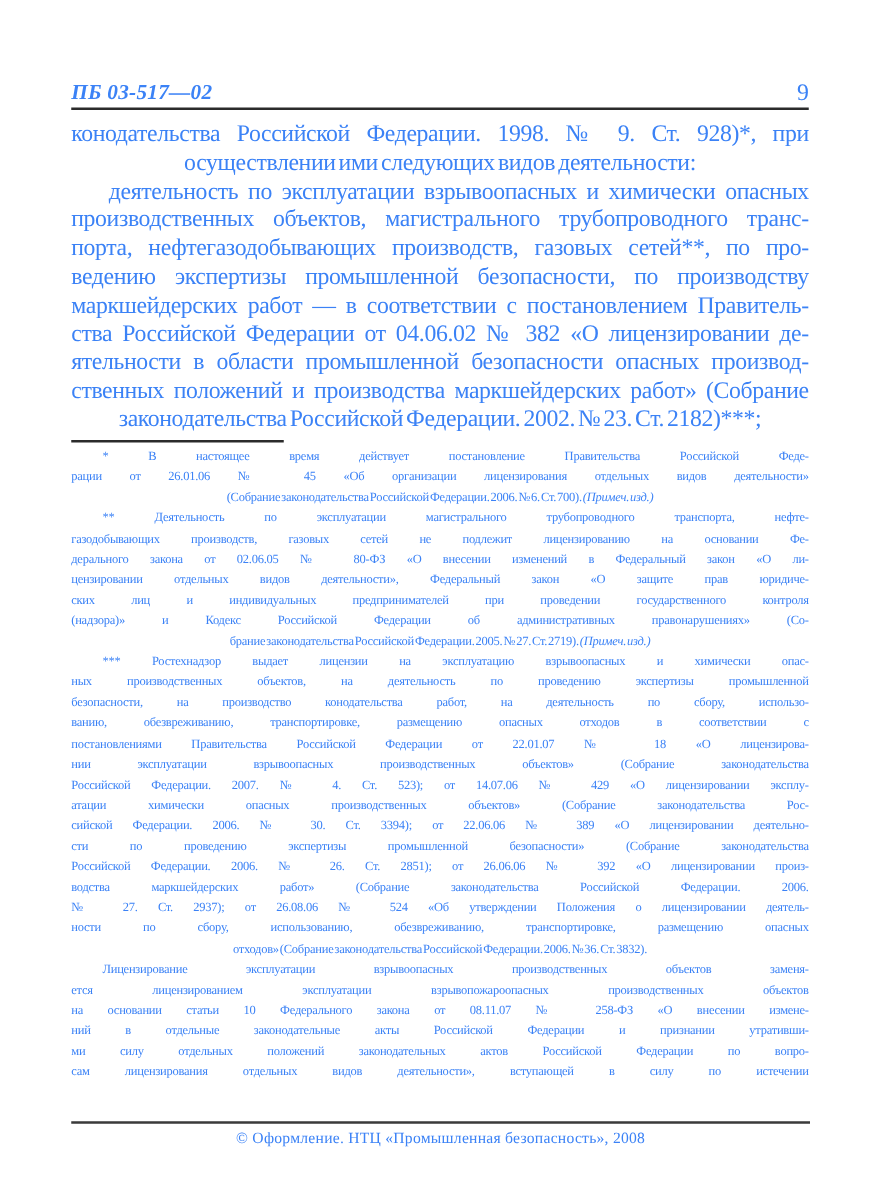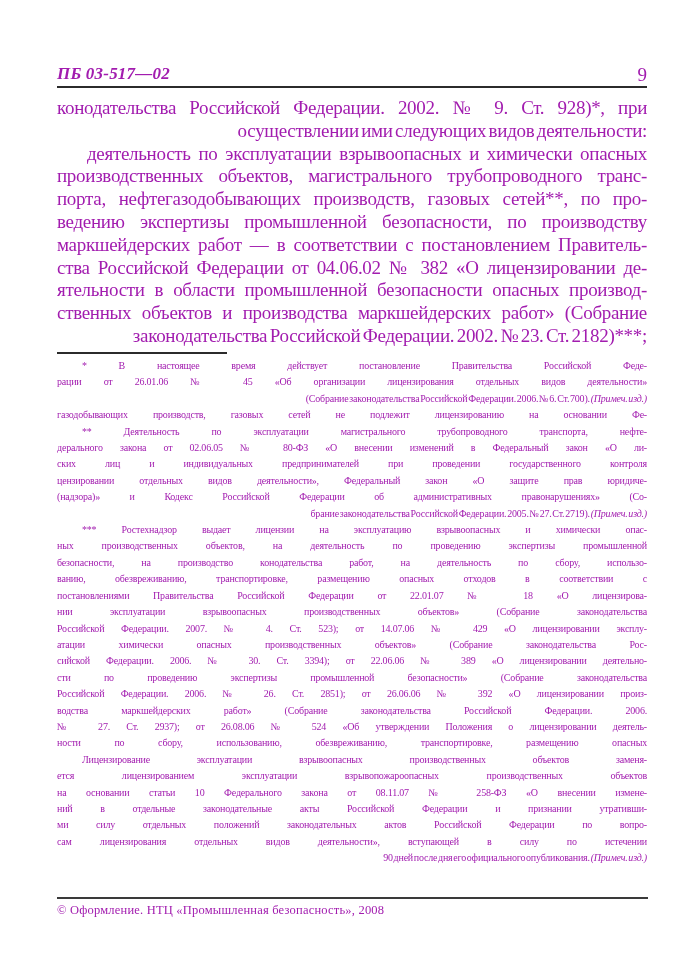--- a/index.html
+++ b/index.html
@@ -1,103 +1,103 @@
 <!DOCTYPE html>
 <html><head>
 <meta charset="utf-8">
 <style>
   html,body{margin:0;padding:0;background:#ffffff;}
   .page{position:relative;width:700px;height:963px;background:#ffffff;overflow:hidden;
-        font-family:"Liberation Serif",serif;color:#a21caf;}
+        font-family:"Liberation Serif",serif;color:#3b82f6;}
   .header{position:absolute;left:57px;top:64px;width:590px;display:flex;
           justify-content:space-between;align-items:flex-end;
           border-bottom:2px solid #2b2b2b;padding-bottom:2px;}
   .doc-code{font-style:italic;font-weight:700;font-size:17px;letter-spacing:0.2px;}
   .page-num{font-size:19px;line-height:19px;}
   .body-text{position:absolute;left:57px;top:97px;width:590px;
              font-size:19px;line-height:22.8px;letter-spacing:-0.3px;word-spacing:-2px;}
   .fn-area{position:absolute;left:57px;top:358px;width:590px;
            font-size:10px;line-height:16.4px;letter-spacing:-0.2px;word-spacing:-1.5px;}
   .jl{text-align:justify;text-align-last:justify;}
-  .last{text-align:right;}
+  .last{text-align:center;}
   .ind-b{padding-left:30px;}
   .ind-f{padding-left:25px;}
   .it{font-style:italic;}
   .fn-sep{position:absolute;left:57px;top:352px;width:170px;border-top:2px solid #2b2b2b;}
   .footer-rule{position:absolute;left:57px;top:897px;width:591px;border-top:2px solid #3a3a3a;}
-  .footer-text{position:absolute;left:57px;top:903px;width:591px;font-size:12.5px;letter-spacing:0.2px;}
+  .footer-text{position:absolute;left:57px;top:903px;width:591px;font-size:12.5px;letter-spacing:0.2px;text-align:center;}
 </style>
 </head>
 <body>
 
 <div class="page">
 
   <div class="header">
     <span class="doc-code">ПБ 03-517—02</span>
     <span class="page-num">9</span>
   </div>
 
   <div class="body-text">
     <div>
-      <div class="jl">конодательства Российской Федерации. 2002. № 9. Ст. 928)*, при</div>
+      <div class="jl">конодательства Российской Федерации. 1998. № 9. Ст. 928)*, при</div>
       <div class="last">осуществлении ими следующих видов деятельности:</div>
     </div>
     <div>
       <div class="jl ind-b">деятельность по эксплуатации взрывоопасных и химически опасных</div>
       <div class="jl">производственных объектов, магистрального трубопроводного транс-</div>
       <div class="jl">порта, нефтегазодобывающих производств, газовых сетей**, по про-</div>
       <div class="jl">ведению экспертизы промышленной безопасности, по производству</div>
       <div class="jl">маркшейдерских работ — в соответствии с постановлением Правитель-</div>
       <div class="jl">ства Российской Федерации от 04.06.02 № 382 «О лицензировании де-</div>
       <div class="jl">ятельности в области промышленной безопасности опасных производ-</div>
-      <div class="jl">ственных объектов и производства маркшейдерских работ» (Собрание</div>
+      <div class="jl">ственных положений и производства маркшейдерских работ» (Собрание</div>
       <div class="last">законодательства Российской Федерации. 2002. № 23. Ст. 2182)***;</div>
     </div>
   </div>
 
   <div class="fn-sep"></div>
 
   <div class="fn-area">
     <div>
       <div class="jl ind-f">* В настоящее время действует постановление Правительства Российской Феде-</div>
       <div class="jl">рации от 26.01.06 № 45 «Об организации лицензирования отдельных видов деятельности»</div>
       <div class="last"><span>(Собрание законодательства Российской Федерации. 2006. № 6. Ст. 700). </span><span class="it">(Примеч. изд.)</span></div>
     </div>
     <div>
+      <div class="jl ind-f">** Деятельность по эксплуатации магистрального трубопроводного транспорта, нефте-</div>
       <div class="jl">газодобывающих производств, газовых сетей не подлежит лицензированию на основании Фе-</div>
-      <div class="jl ind-f">** Деятельность по эксплуатации магистрального трубопроводного транспорта, нефте-</div>
       <div class="jl">дерального закона от 02.06.05 № 80-ФЗ «О внесении изменений в Федеральный закон «О ли-</div>
+      <div class="jl">цензировании отдельных видов деятельности», Федеральный закон «О защите прав юридиче-</div>
       <div class="jl">ских лиц и индивидуальных предпринимателей при проведении государственного контроля</div>
-      <div class="jl">цензировании отдельных видов деятельности», Федеральный закон «О защите прав юридиче-</div>
       <div class="jl">(надзора)» и Кодекс Российской Федерации об административных правонарушениях» (Со-</div>
       <div class="last"><span>брание законодательства Российской Федерации. 2005. № 27. Ст. 2719). </span><span class="it">(Примеч. изд.)</span></div>
     </div>
     <div>
       <div class="jl ind-f">*** Ростехнадзор выдает лицензии на эксплуатацию взрывоопасных и химически опас-</div>
       <div class="jl">ных производственных объектов, на деятельность по проведению экспертизы промышленной</div>
       <div class="jl">безопасности, на производство конодательства работ, на деятельность по сбору, использо-</div>
       <div class="jl">ванию, обезвреживанию, транспортировке, размещению опасных отходов в соответствии с</div>
       <div class="jl">постановлениями Правительства Российской Федерации от 22.01.07 № 18 «О лицензирова-</div>
       <div class="jl">нии эксплуатации взрывоопасных производственных объектов» (Собрание законодательства</div>
       <div class="jl">Российской Федерации. 2007. № 4. Ст. 523); от 14.07.06 № 429 «О лицензировании эксплу-</div>
       <div class="jl">атации химически опасных производственных объектов» (Собрание законодательства Рос-</div>
       <div class="jl">сийской Федерации. 2006. № 30. Ст. 3394); от 22.06.06 № 389 «О лицензировании деятельно-</div>
       <div class="jl">сти по проведению экспертизы промышленной безопасности» (Собрание законодательства</div>
       <div class="jl">Российской Федерации. 2006. № 26. Ст. 2851); от 26.06.06 № 392 «О лицензировании произ-</div>
       <div class="jl">водства маркшейдерских работ» (Собрание законодательства Российской Федерации. 2006.</div>
       <div class="jl">№ 27. Ст. 2937); от 26.08.06 № 524 «Об утверждении Положения о лицензировании деятель-</div>
       <div class="jl">ности по сбору, использованию, обезвреживанию, транспортировке, размещению опасных</div>
+      <div class="last"><span>отходов» (Собрание законодательства Российской Федерации. 2006. № 36. Ст. 3832).</span><span class="it"></span></div>
     </div>
     <div>
       <div class="jl ind-f">Лицензирование эксплуатации взрывоопасных производственных объектов заменя-</div>
       <div class="jl">ется лицензированием эксплуатации взрывопожароопасных производственных объектов</div>
       <div class="jl">на основании статьи 10 Федерального закона от 08.11.07 № 258-ФЗ «О внесении измене-</div>
       <div class="jl">ний в отдельные законодательные акты Российской Федерации и признании утративши-</div>
       <div class="jl">ми силу отдельных положений законодательных актов Российской Федерации по вопро-</div>
       <div class="jl">сам лицензирования отдельных видов деятельности», вступающей в силу по истечении</div>
-      <div class="last"><span>90 дней после дня его официального опубликования. </span><span class="it">(Примеч. изд.)</span></div>
     </div>
   </div>
 
   <div class="footer-rule"></div>
   <div class="footer-text">© Оформление. НТЦ «Промышленная безопасность», 2008</div>
 
 </div>
 
 </body></html>

